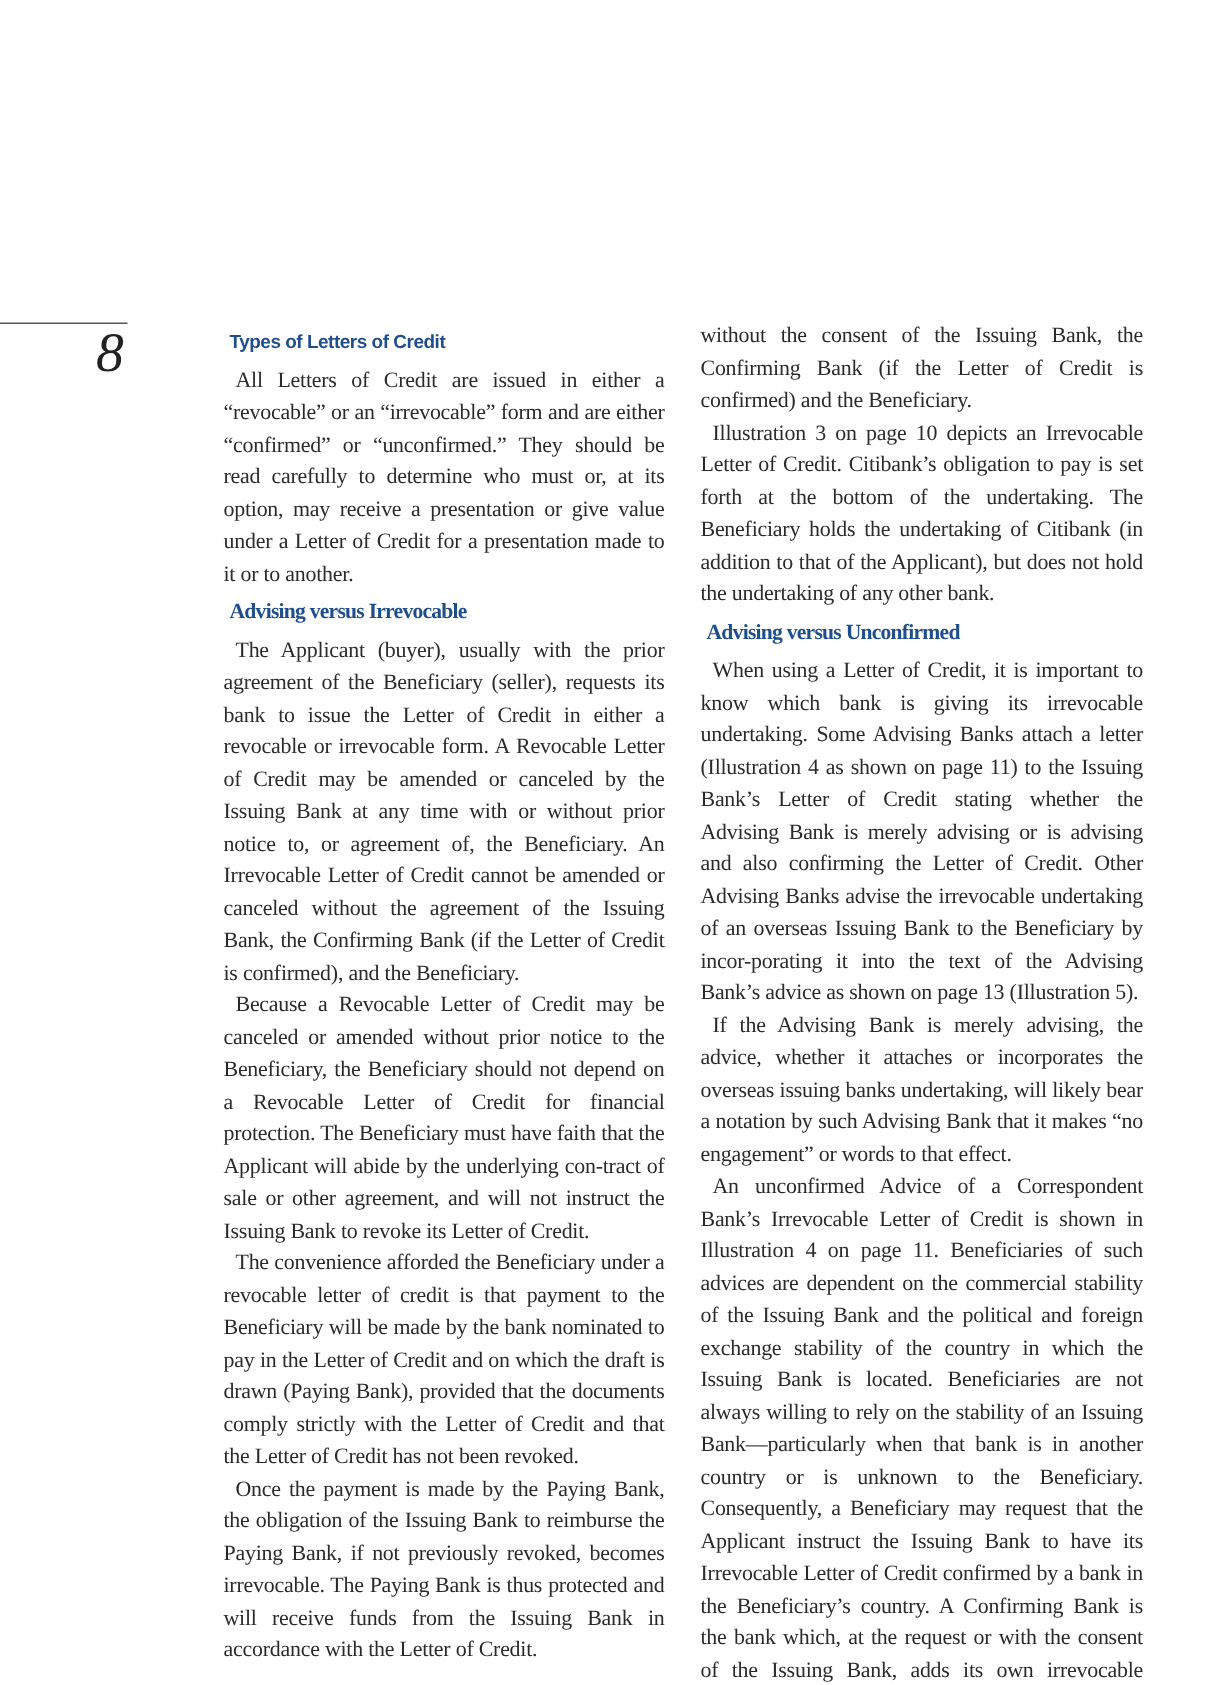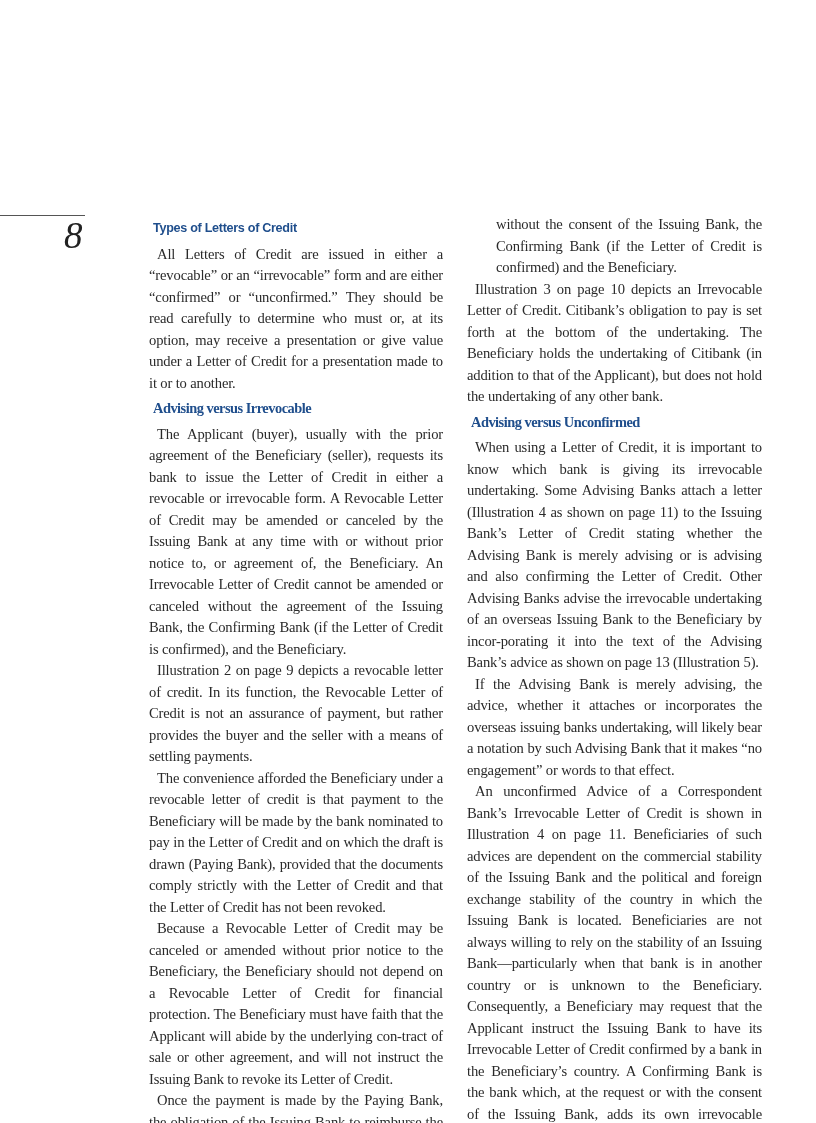--- a/index.html
+++ b/index.html
@@ -5,36 +5,35 @@
   html, body { margin: 0; padding: 0; background: #ffffff; }
   body { width: 816px; height: 1123px; position: relative; overflow: hidden; }
   .rule { position: absolute; left: 0; top: 215px; width: 85px; height: 1px; background: #555; }
   .page-num { position: absolute; left: 64px; top: 216px; font-family: "Liberation Serif", serif; font-style: italic; font-size: 37px; line-height: 40px; color: #222; }
   .col { position: absolute; top: 214px; font-family: "Liberation Serif", serif; font-size: 14.6px; line-height: 21.5px; color: #2a2a2a; text-align: justify; letter-spacing: -0.15px; }
   .col-left { left: 149px; width: 294px; }
   .col-right { left: 467px; width: 295px; top: 214px; }
   .col h3 { margin: 4px; font-size: 14.4px; line-height: 21.5px; color: #1f4e8c; font-weight: bold; letter-spacing: -0.5px; }
   .col h3.sans { font-family: "Liberation Sans", sans-serif; font-size: 12.6px; letter-spacing: -0.3px; }
   .col p { margin: 0; text-indent: 8px; }
-  .col p.noindent { text-indent: 0; margin-left: 29px; }
+  .col p.noindent { text-indent: 0; }
 </style>
 </head>
 <body>
 
 <div class="rule"></div>
 <div class="page-num">8</div>
 
 <div class="col col-left">
   <h3 class="sans">Types of Letters of Credit</h3>
   <p>All Letters of Credit are issued in either a “revocable” or an “irrevocable” form and are either “confirmed” or “unconfirmed.” They should be read carefully to determine who must or, at its option, may receive a presentation or give value under a Letter of Credit for a presentation made to it or to another.</p>
   <h3>Advising versus Irrevocable</h3>
   <p>The Applicant (buyer), usually with the prior agreement of the Beneficiary (seller), requests its bank to issue the Letter of Credit in either a revocable or irrevocable form. A Revocable Letter of Credit may be amended or canceled by the Issuing Bank at any time with or without prior notice to, or agreement of, the Beneficiary. An Irrevocable Letter of Credit cannot be amended or canceled without the agreement of the Issuing Bank, the Confirming Bank (if the Letter of Credit is confirmed), and the Beneficiary.</p>
-  <p>Illustration 2 on page 9 depicts a revocable letter of credit. In its function, the Revocable Letter of Credit is not an assurance of payment, but rather provides the buyer and the seller with a means of settling payments.</p>
+  <p>Because a Revocable Letter of Credit may be canceled or amended without prior notice to the Beneficiary, the Beneficiary should not depend on a Revocable Letter of Credit for financial protection. The Beneficiary must have faith that the Applicant will abide by the underlying con-tract of sale or other agreement, and will not instruct the Issuing Bank to revoke its Letter of Credit.</p>
   <p>The convenience afforded the Beneficiary under a revocable letter of credit is that payment to the Beneficiary will be made by the bank nominated to pay in the Letter of Credit and on which the draft is drawn (Paying Bank), provided that the documents comply strictly with the Letter of Credit and that the Letter of Credit has not been revoked.</p>
-  <p>Because a Revocable Letter of Credit may be canceled or amended without prior notice to the Beneficiary, the Beneficiary should not depend on a Revocable Letter of Credit for financial protection. The Beneficiary must have faith that the Applicant will abide by the underlying con-tract of sale or other agreement, and will not instruct the Issuing Bank to revoke its Letter of Credit.</p>
   <p>Once the payment is made by the Paying Bank, the obligation of the Issuing Bank to reimburse the Paying Bank, if not previously revoked, becomes irrevocable. The Paying Bank is thus protected and will receive funds from the Issuing Bank in accordance with the Letter of Credit.</p>
 
 </div>
 
 <div class="col col-right">
   <p class="noindent">without the consent of the Issuing Bank, the Confirming Bank (if the Letter of Credit is confirmed) and the Beneficiary.</p>
   <p>Illustration 3 on page 10 depicts an Irrevocable Letter of Credit. Citibank’s obligation to pay is set forth at the bottom of the undertaking. The Beneficiary holds the undertaking of Citibank (in addition to that of the Applicant), but does not hold the undertaking of any other bank.</p>
   <h3>Advising versus Unconfirmed</h3>
   <p>When using a Letter of Credit, it is important to know which bank is giving its irrevocable undertaking. Some Advising Banks attach a letter (Illustration 4 as shown on page 11) to the Issuing Bank’s Letter of Credit stating whether the Advising Bank is merely advising or is advising and also confirming the Letter of Credit. Other Advising Banks advise the irrevocable undertaking of an overseas Issuing Bank to the Beneficiary by incor-porating it into the text of the Advising Bank’s advice as shown on page 13 (Illustration 5).</p>
   <p>If the Advising Bank is merely advising, the advice, whether it attaches or incorporates the overseas issuing banks undertaking, will likely bear a notation by such Advising Bank that it makes “no engagement” or words to that effect.</p>

